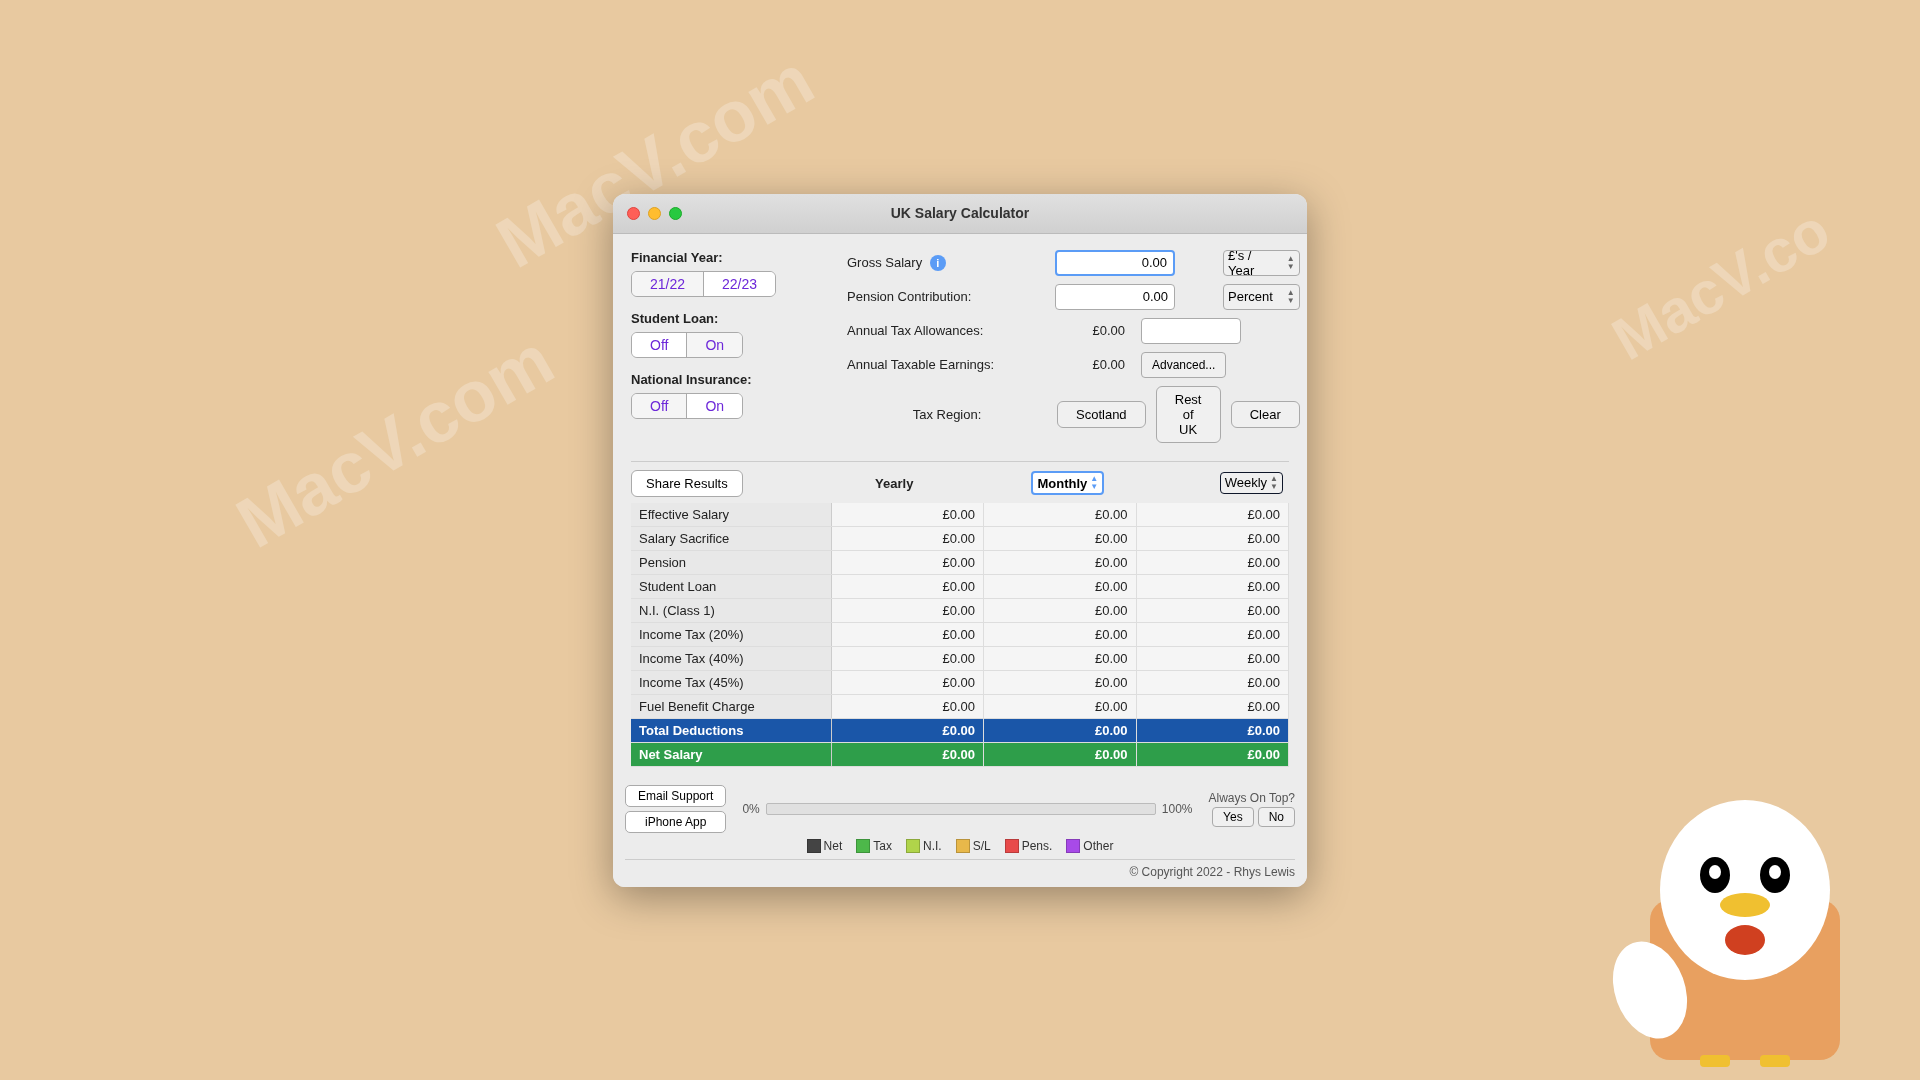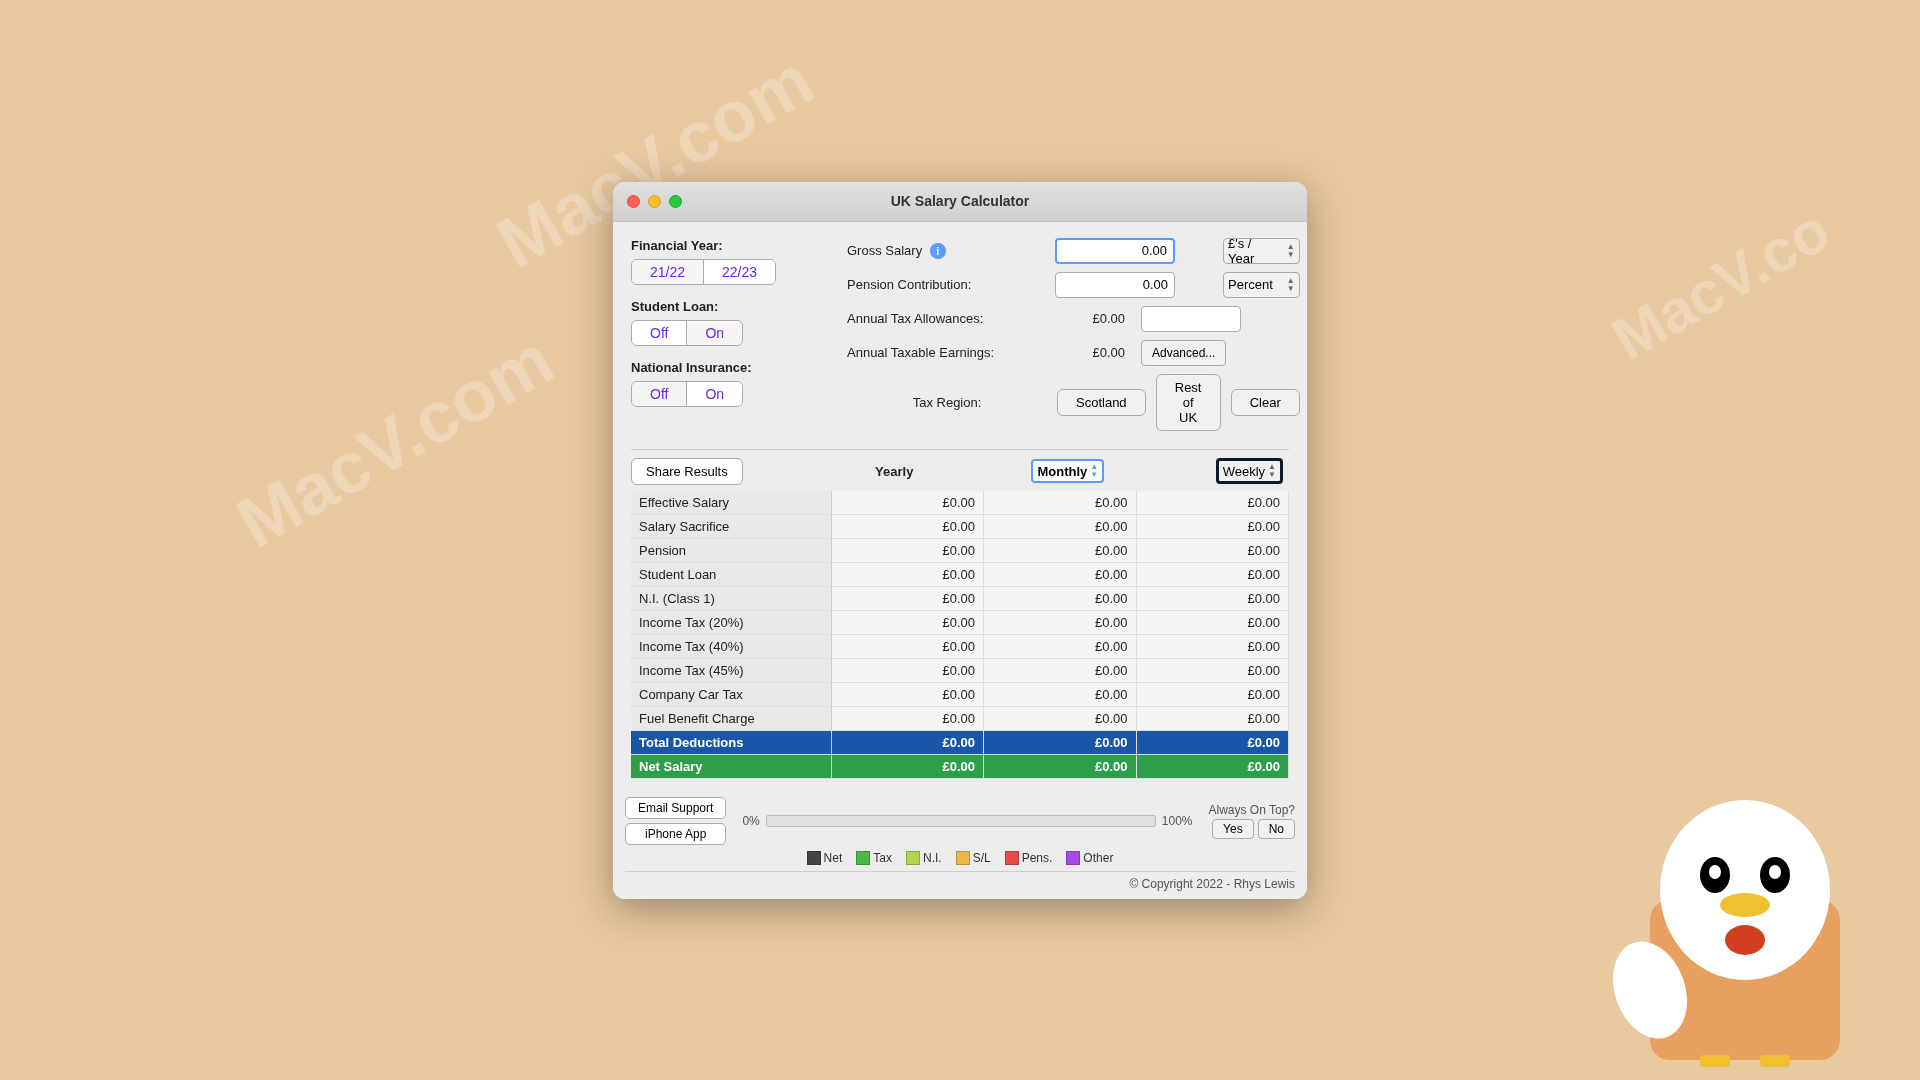--- a/index.html
+++ b/index.html
@@ -256,22 +256,22 @@
       border-radius: 4px;
       background: white;
       padding: 2px 4px;
       font-size: 13px;
       font-weight: 600;
       cursor: pointer;
       gap: 3px;
     }
     .weekly-select {
       display: flex;
-      align-items: flex-end;
-      border: 3px solid #0f172a;
+      align-items: flex-start;
+      border: 1px solid #0f172a;
       border-radius: 4px;
       background: #f0f0f0;
       padding: 2px 4px;
       font-size: 13px;
       font-weight: 500;
       cursor: pointer;
       gap: 3px;
     }
 
     .results-table {
@@ -589,26 +589,20 @@
       <td>£0.00</td>
     </tr>
             <tr>
       <td>Income Tax (40%)</td>
       <td>£0.00</td>
       <td>£0.00</td>
       <td>£0.00</td>
     </tr>
             <tr>
       <td>Income Tax (45%)</td>
-      <td>£0.00</td>
-      <td>£0.00</td>
-      <td>£0.00</td>
-    </tr>
-            <tr>
-      <td>Company Car Tax</td>
       <td>£0.00</td>
       <td>£0.00</td>
       <td>£0.00</td>
     </tr>
             <tr>
       <td>Fuel Benefit Charge</td>
       <td>£0.00</td>
       <td>£0.00</td>
       <td>£0.00</td>
     </tr>

